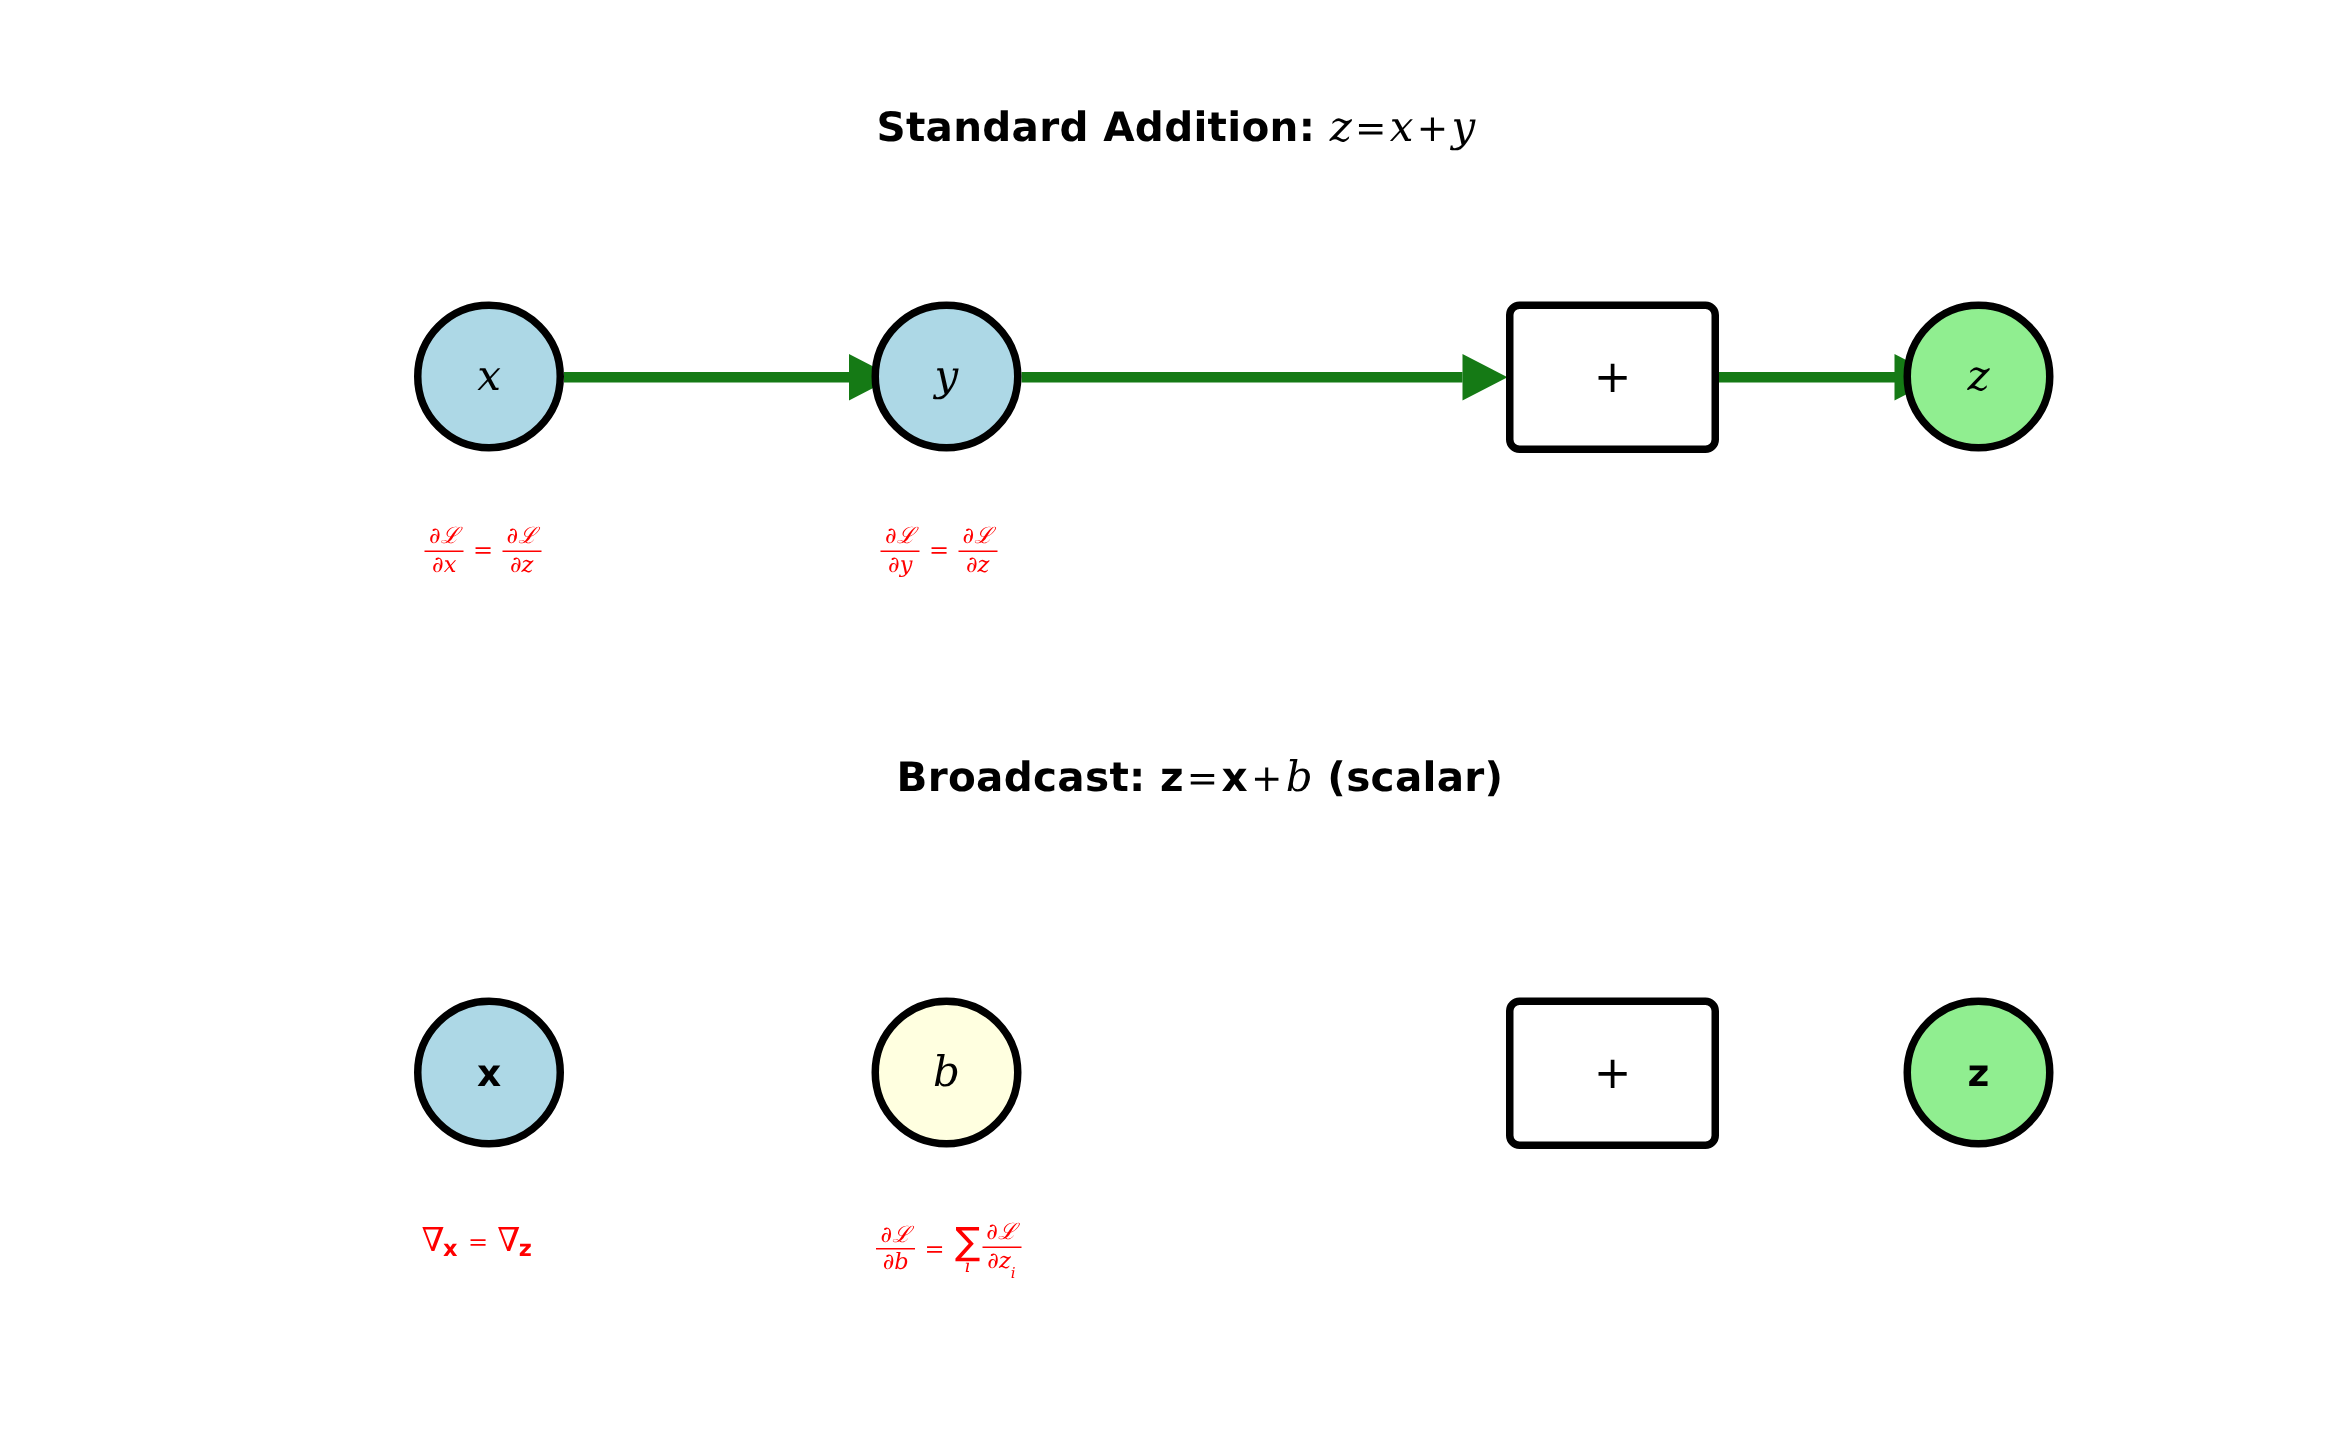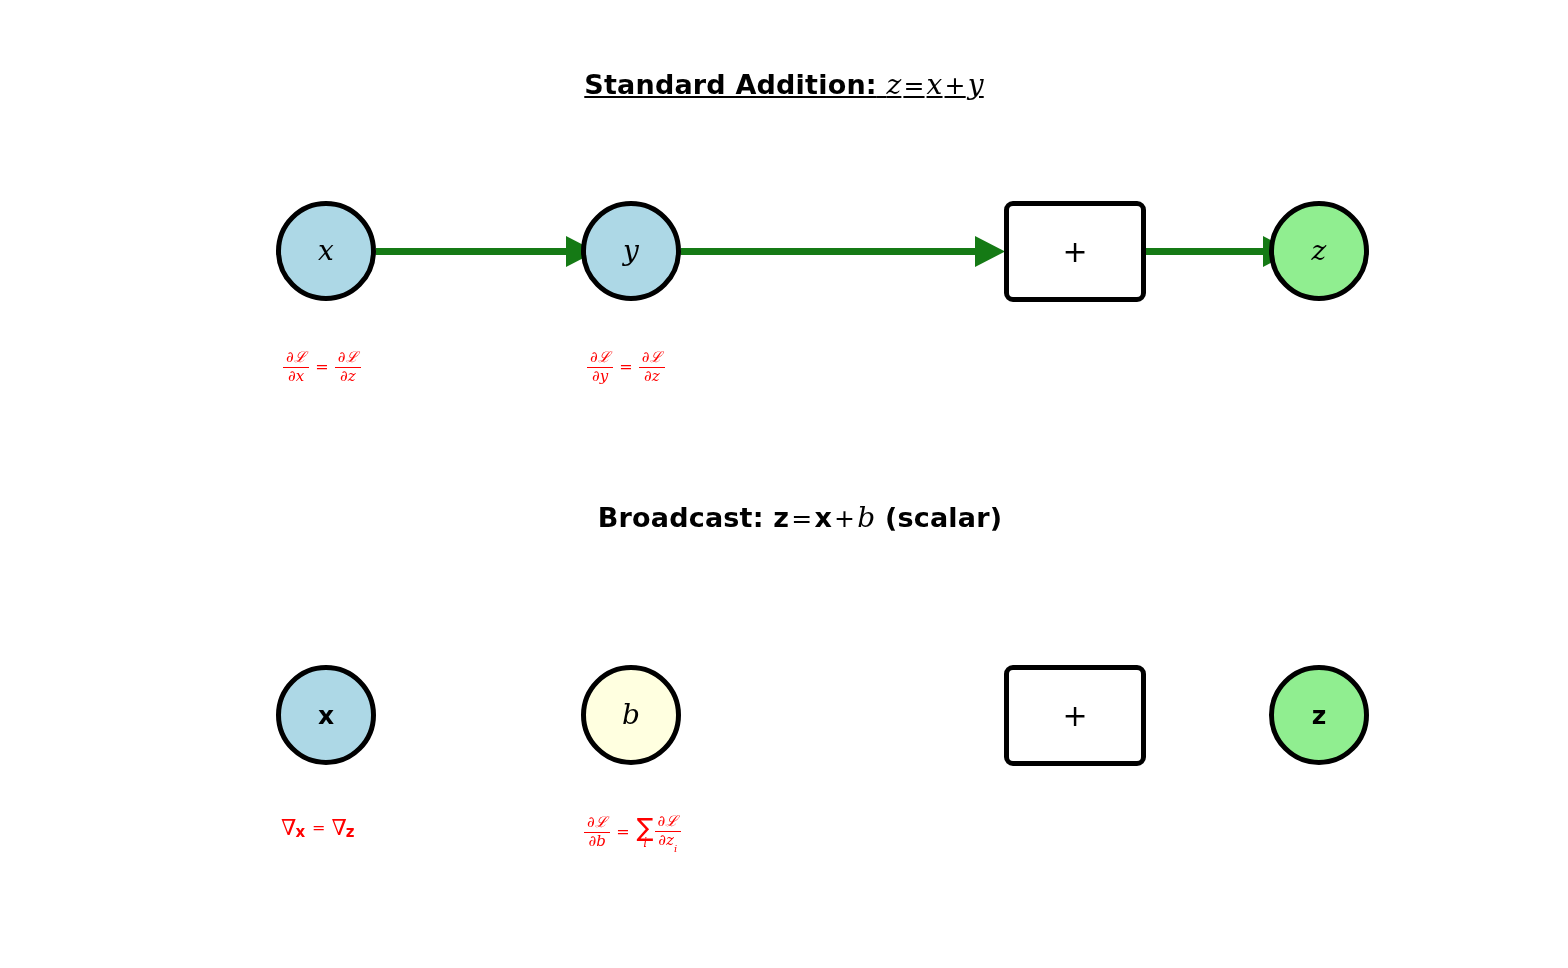--- a/index.html
+++ b/index.html
@@ -45,21 +45,21 @@
     font-size: 27px;
   }
   .section-title .op {
     font-family: "DejaVu Sans", sans-serif;
     font-weight: normal;
     font-style: normal;
     font-size: 25px;
     padding: 0 2px;
   }
 
-  #title-row1 { top: 68px; text-decoration: underline; }
+  #title-row1 { top: 68px; }
   #title-row2 { top: 501px; padding-left: 16px; }
 
   
   .node {
     position: absolute;
     box-sizing: border-box;
     display: flex;
     align-items: center;
     justify-content: center;
     border: 5px solid #000000;

